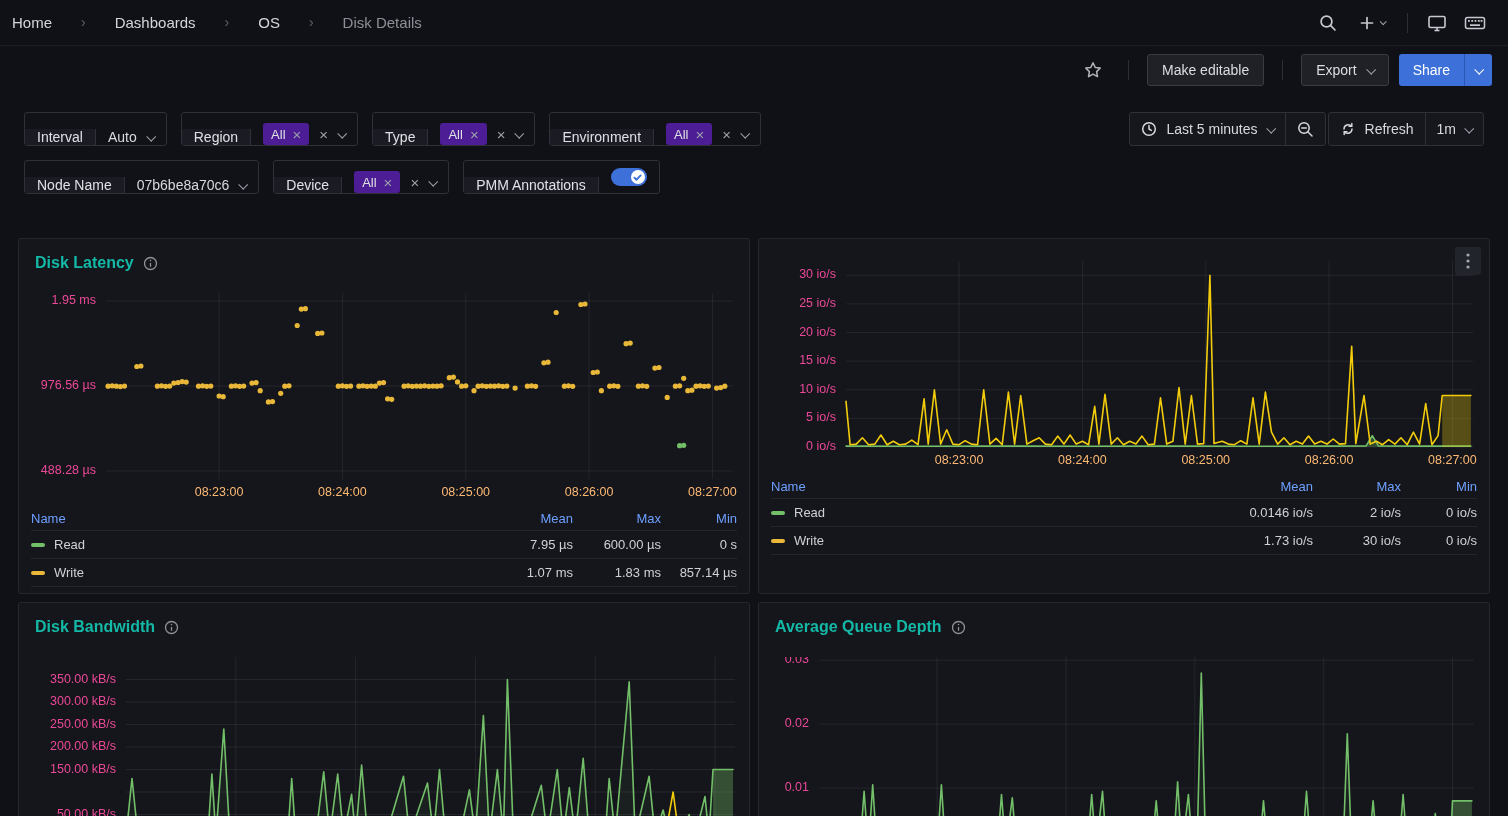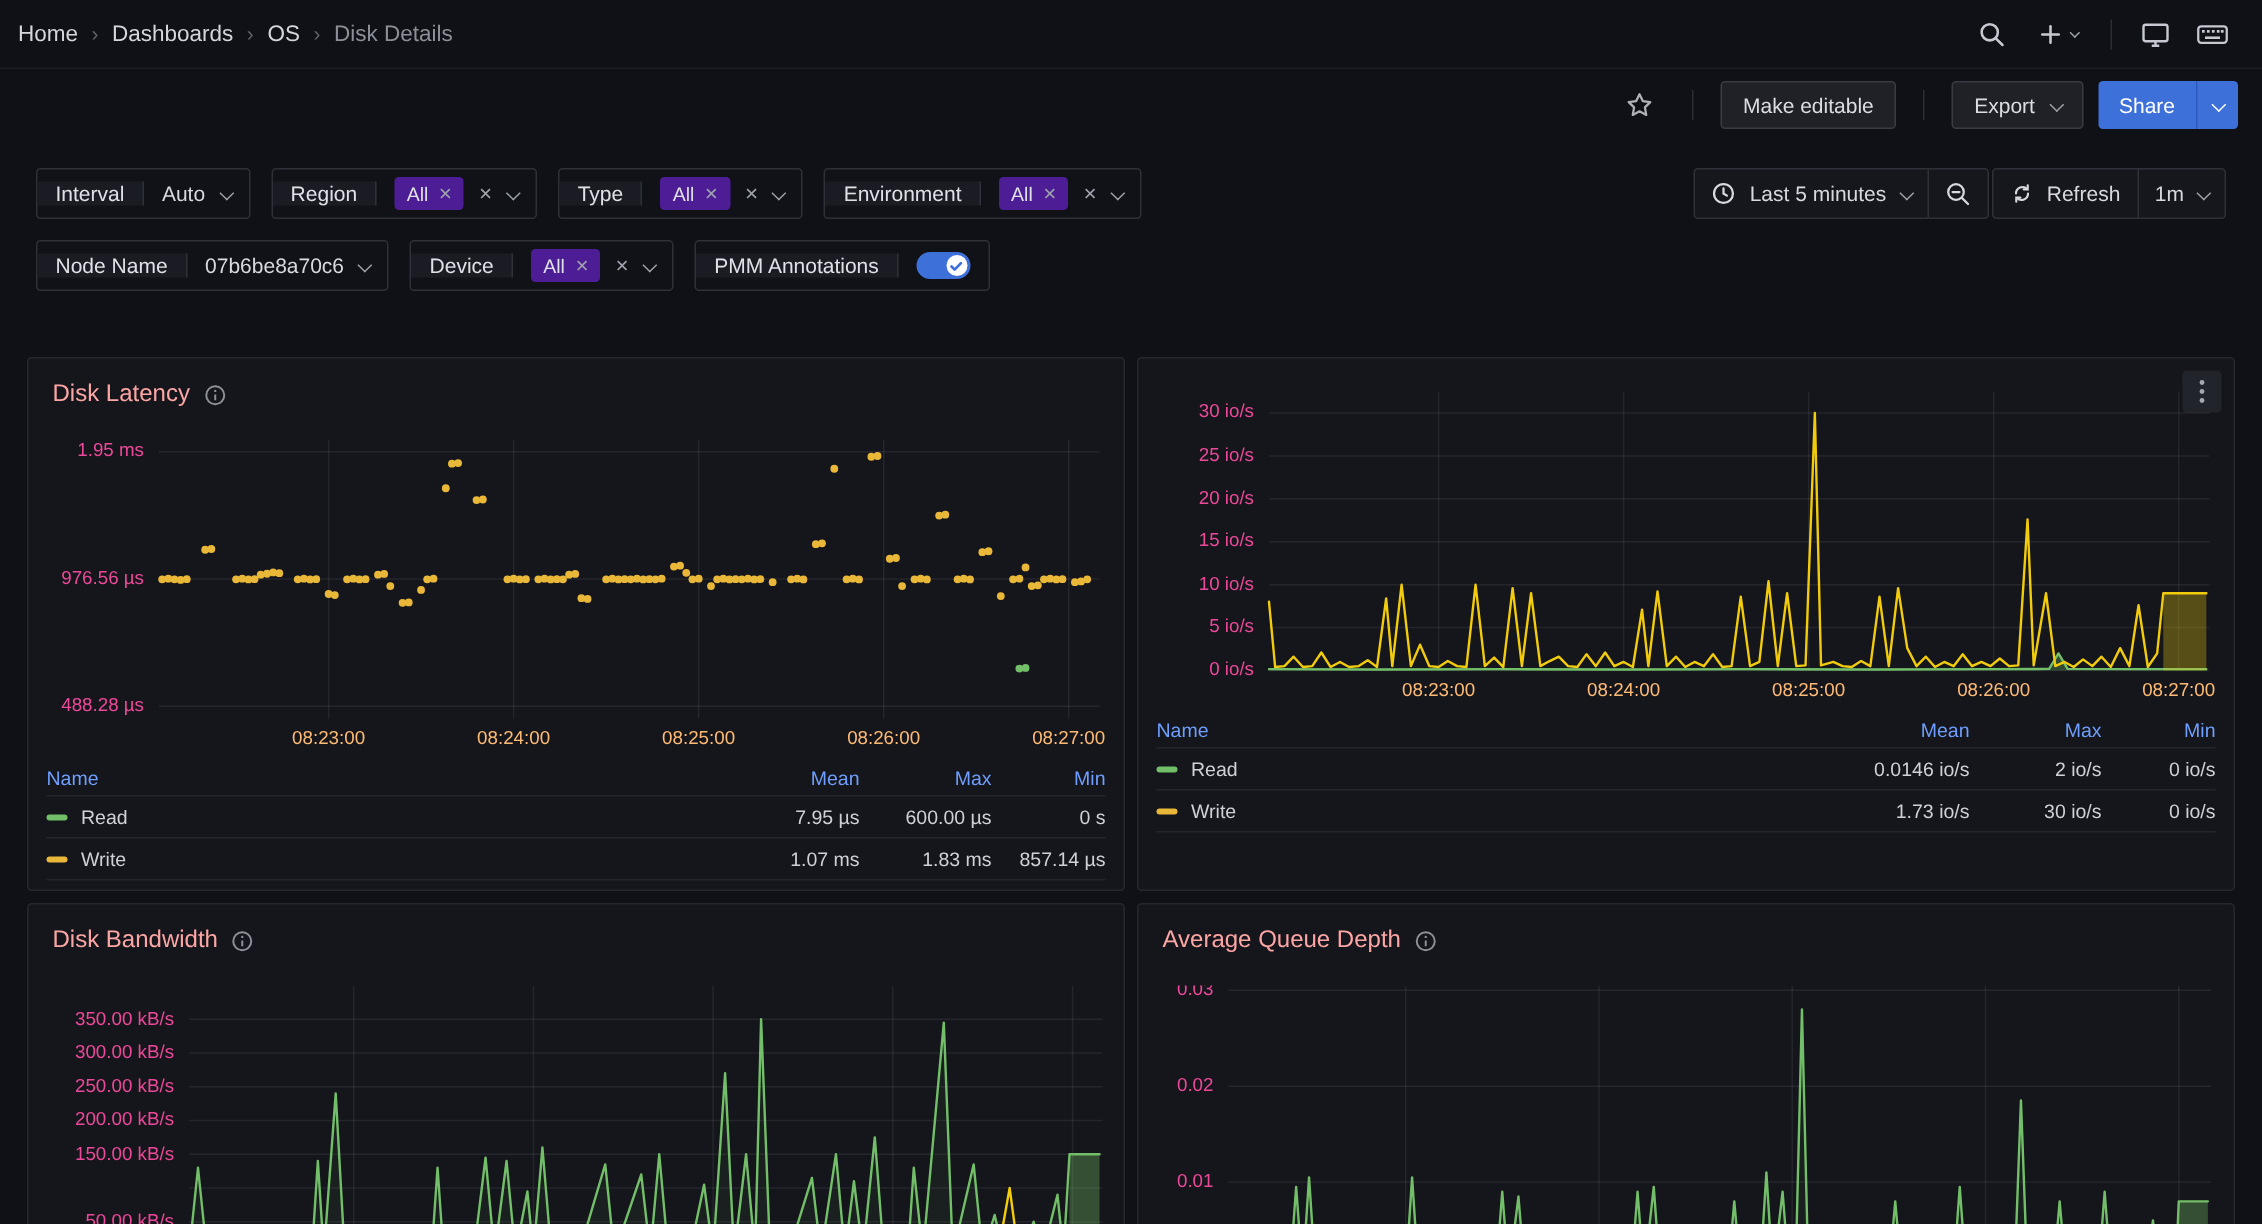--- a/index.html
+++ b/index.html
@@ -2,21 +2,21 @@
 <html><head>
 <meta charset="utf-8">
 <style>
   * { margin:0; padding:0; box-sizing:border-box; }
   html,body { width:1508px; height:816px; overflow:hidden; background:#101116;
     font-family:"Liberation Sans", sans-serif; color:#d5d6dc; }
 
   
   .topnav { height:46px; display:flex; align-items:center; padding:0 16px 0 12px;
     border-bottom:1px solid #1d1e25; }
-  .crumbs { display:flex; align-items:flex-start; }
+  .crumbs { display:flex; align-items:flex-start;gap:20px; }
   .crumb { color:#d5d6dc; font-size:15px; cursor:pointer; }
   .crumb.current { color:#8d8f98; cursor:default; }
   .crumb-sep { color:#5f626b; margin:0 9px; font-size:14px; }
   .nav-right { margin-left:auto; display:flex; align-items:center; gap:4px; }
   .iconbtn { width:34px; height:32px; display:flex; align-items:center; justify-content:center;
     color:#c7c8d1; border-radius:3px; cursor:pointer; }
   .vdiv { width:1px; height:20px; background:#2c2d35; margin:0 8px; }
   .chev { width:7px; height:7px; border-right:1.5px solid #9da1ab; border-bottom:1.5px solid #9da1ab;
     transform:rotate(45deg) translateY(-1px); display:inline-block; flex:none; }
   .chev.sm { width:5px; height:5px; }
@@ -30,21 +30,21 @@
   .split { display:flex; }
   .btn-primary { background:#3d71d9; border:none; color:#fff; }
   .split .main { border-radius:3px 0 0 3px; }
   .split .drop { border-radius:0 3px 3px 0; width:28px; padding:0; justify-content:center;
     border-left:1px solid #2a56b8; }
   .btn-primary .chev { border-color:#fff; }
 
   
   .filters { padding:18px 24px 0; display:flex; flex-direction:column; gap:14px; }
   .frow { display:flex; align-items:center; gap:14px; }
-  .fgroup { display:flex; align-items:center; height:34px; border:1px solid #2f3039;
+  .fgroup { display:flex; align-items:flex-end; height:34px; border:1px solid #2f3039;
     border-radius:3px; background:#111217; }
   .flabel { display:flex; align-items:center; padding:0 12px; background:#1b1c23;
     border-right:1px solid #2f3039; color:#e0e1e6; font-size:14px; font-weight:500; }
   .fvalue { display:flex; align-items:center; padding:0 12px; gap:10px; color:#d8d9de;
     font-size:14px; cursor:pointer; }
   .chip { display:flex; align-items:center; gap:7px; background:#4c1d95; border-radius:3px;
     height:22px; padding:0 8px; font-size:13px; color:#e0e1e6; cursor:pointer; }
   .x { color:#9da1ab; font-size:15px; line-height:1; cursor:pointer; font-weight:400; }
   .toggle { width:36px; height:18px; background:#3d71d9; border-radius:10px; position:relative;
     margin:0 12px; align-self:center; cursor:pointer; }
@@ -56,21 +56,21 @@
   .tbtn { display:flex; align-items:center; gap:9px; padding:0 11px; color:#d8d9de;
     font-size:14px; font-weight:500; cursor:pointer; }
   .tbtn + .tbtn { border-left:1px solid #2f3039; }
 
   
   .grid { display:grid; grid-template-columns:732px 732px; grid-auto-rows:356px; gap:8px;
     margin:44px 18px 0; }
   .panel { background:#15161b; border:1px solid #25262e; border-radius:3px; padding:8px;
     position:relative; overflow:hidden; }
   .ptitle-row { display:flex; align-items:center; gap:9px; height:32px; padding:0 8px; }
-  .ptitle { font-size:16px; font-weight:400; color:#fca5a5; cursor:pointer;text-align:center; }
+  .ptitle { font-size:16px; font-weight:700; color:#14b8a6; cursor:pointer;text-align:center; }
   .info { color:#8e9199; display:flex; cursor:pointer; }
   .kebab { position:absolute; top:8px; right:8px; width:26px; height:28px; background:#22242b;
     border-radius:3px; display:flex; align-items:center; justify-content:center;
     color:#a5a8b0; cursor:pointer; }
 
   
   .chart { position:relative; overflow:hidden; margin-top:14px; width:100%; }
   .chart svg { position:absolute; top:0; overflow:visible; }
   .x-lab { position:absolute; width:68px; text-align:center; font-size:12.5px; color:#fdba74; }
   .y-lab { position:absolute; left:0; text-align:right; font-size:12.5px; color:#ec4899; }

